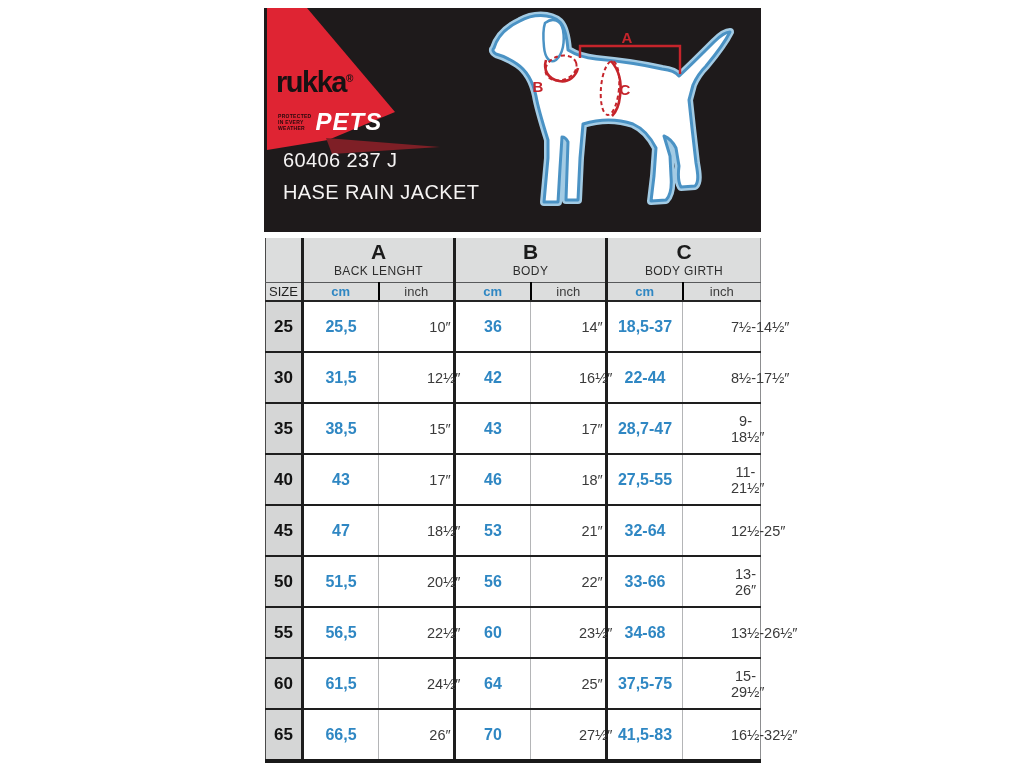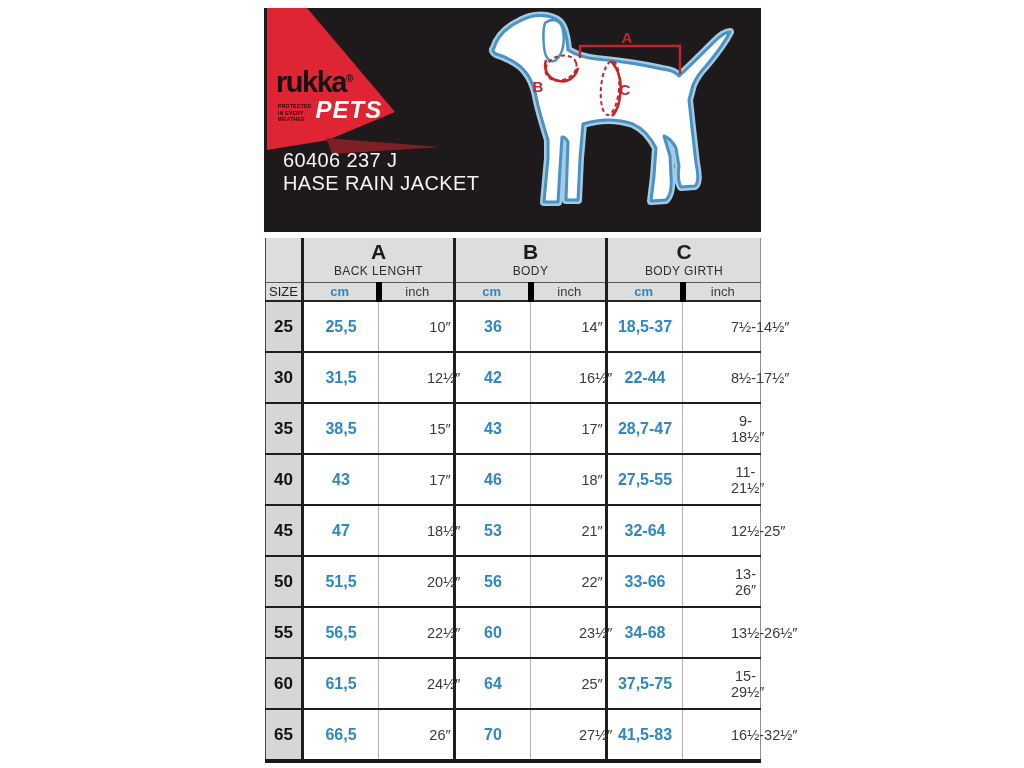--- a/index.html
+++ b/index.html
@@ -8,42 +8,42 @@
     font-family:"Liberation Sans", sans-serif;
   }
   .sheet{position:absolute;left:264px;top:8px;width:497px;}
 
   
   .hero{position:relative;width:497px;height:224px;background:#1e1a1b;overflow:hidden;}
   .flag-svg{position:absolute;left:0;top:0;display:block;}
   .logo{position:absolute;left:12px;top:60px;line-height:1;}
   .brand{font-size:29px;font-weight:bold;color:#161213;letter-spacing:-1.5px;}
   .reg{font-size:10px;font-weight:bold;color:#161213;vertical-align:10px;letter-spacing:0;}
-  .logo-bottom{display:flex;align-items:flex-end;gap:4px;margin-top:1px;margin-left:2px;}
+  .logo-bottom{display:flex;align-items:center;gap:4px;margin-top:13px;margin-left:2px;}
   .tagline{font-size:5px;font-weight:bold;color:#26090b;line-height:1.25;letter-spacing:0.3px;}
   .pets{font-size:24px;font-weight:bold;font-style:italic;color:#ffffff;letter-spacing:1px;}
   .product{position:absolute;left:19px;top:141px;color:#f5f3f3;}
-  .pcode{font-size:20px;letter-spacing:0.4px;}
+  .pcode{font-size:20px;letter-spacing:0.4px;margin-bottom:9px;}
   .pname{font-size:20px;letter-spacing:0.4px;}
   .dog-svg{position:absolute;left:206px;top:0;display:block;}
   .svg-label{fill:#c5242b;font-weight:bold;font-size:15px;font-family:"Liberation Sans",sans-serif;}
 
   
   table.size-table{
     border-collapse:collapse;table-layout:fixed;margin-top:6px;margin-left:1px;width:495px;
     border-left:1px solid #4a4a4a;border-right:1px solid #8d8e90;border-bottom:4px solid #191919;
     background:#ffffff;
   }
   td{text-align:center;vertical-align:middle;padding:0;}
   .head-row td{background:#dcdddd;border-bottom:1px solid #58595b;height:40px;}
   .letter{font-size:21px;font-weight:bold;color:#1b1b1b;line-height:1.05;padding-top:3px;}
   .gname{font-size:12px;color:#2d2d2d;letter-spacing:0.4px;padding:1px 0 4px;}
   .sub-row td{background:#dcdddd;height:17px;font-size:13px;border-bottom:2px solid #242424;}
   .cm-head{color:#2f87c3;font-weight:bold;}
-  .in-head{color:#3c3c3c;border-left:6px solid #000000;}
+  .in-head{color:#3c3c3c;border-left:2px solid #000000;}
   .size-label{font-size:12px;color:#1f1f1f;margin-left:31px;}
   .data-row td{height:49px;border-bottom:2px solid #1e1e1e;background:#ffffff;}
   .size-cell{background:#d5d6d6 !important;font-size:17px;font-weight:bold;color:#121212;}
   .cm-cell{color:#2f87c3;font-size:16px;font-weight:bold;}
   .in-cell{color:#3a3a3a;font-size:14.5px;border-left:1px solid #b4b5b7;padding-left:48px;}
   .secL{border-left:3px solid #1e1e1e !important;}
 </style>
 </head>
 <body>
 

